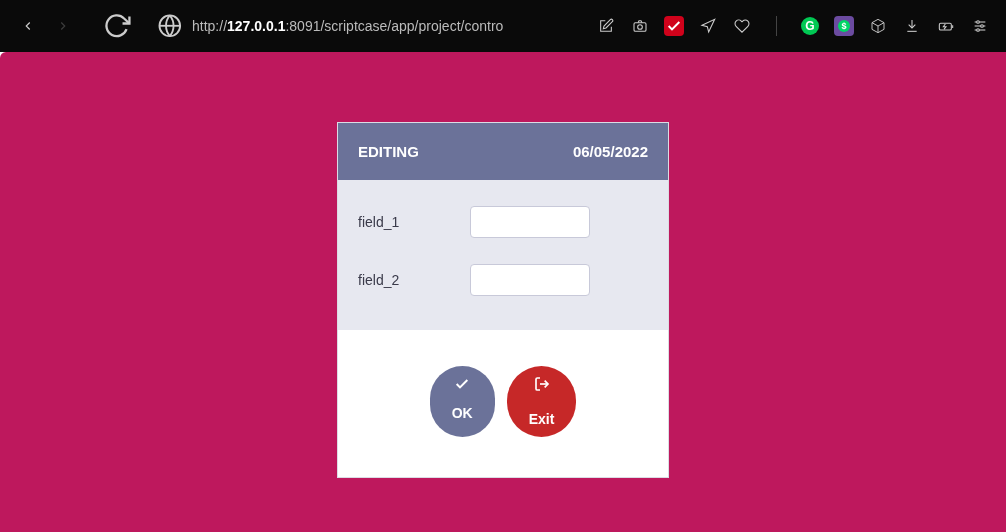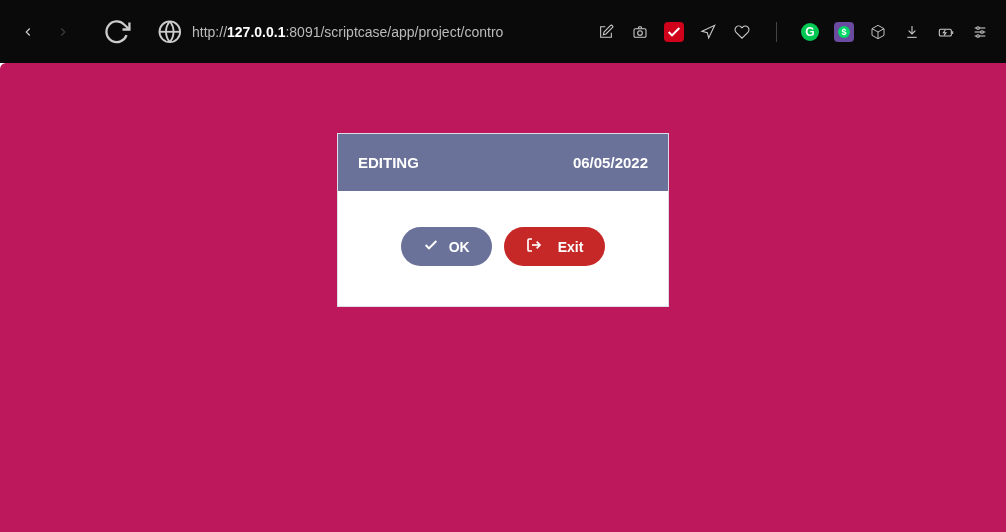--- a/index.html
+++ b/index.html
@@ -1,21 +1,21 @@
 <!DOCTYPE html>
 <html><head>
   <meta charset="utf-8">
   <style>
     * { margin: 0; padding: 0; box-sizing: border-box; }
     body { font-family: -apple-system, BlinkMacSystemFont, "Segoe UI", Arial, sans-serif; background: #fff; width: 1006px; height: 532px; overflow: hidden; }
     
     
     .browser-bar {
       background: #0a0a0a;
-      height: 63px;
+      height: 52px;
       display: flex;
       align-items: center;
       padding: 0 14px;
       gap: 8px;
       color: #aaa;
     }
     .nav-arrow {
       width: 28px;
       height: 28px;
       display: flex;
@@ -118,20 +118,21 @@
       border: none;
       border-radius: 999px;
       padding: 10px 22px;
       font-size: 14px;
       font-weight: 700;
       color: #fff;
       cursor: pointer;
       display: inline-flex;
       align-items: center;
       gap: 10px;
+      flex-direction: column;
     }
     .btn-ok { background: #6b7299; }
     .btn-exit { background: #c62828; gap: 16px; }
     .btn svg { width: 16px; height: 16px; }
   </style>
 </head>
 <body>
 
 <div class="browser-bar">
   <div class="nav-arrow">
@@ -238,20 +239,30 @@
         </svg>
     </div>
   </div>
 </div>
 
 <div class="page-area">
   <div class="form-card">
     <div class="card-header">
       <span>EDITING</span>
       <span>06/05/2022</span>
+    </div>
+    <div class="card-body">
+      <div class="field-row">
+        <label class="field-label">field_1</label>
+        <input class="field-input" type="text" value="" style="">
+      </div>
+      <div class="field-row">
+        <label class="field-label">field_2</label>
+        <input class="field-input" type="text" value="" style="">
+      </div>
     </div>
     <div class="card-footer">
       <button class="btn btn-ok">
         <span>
           <svg viewBox="0 0 24 24" fill="none" stroke="#fff" stroke-width="3">
               <polyline points="20 6 9 17 4 12"></polyline>
             </svg>
         </span>
         <span>OK</span>
       </button>

